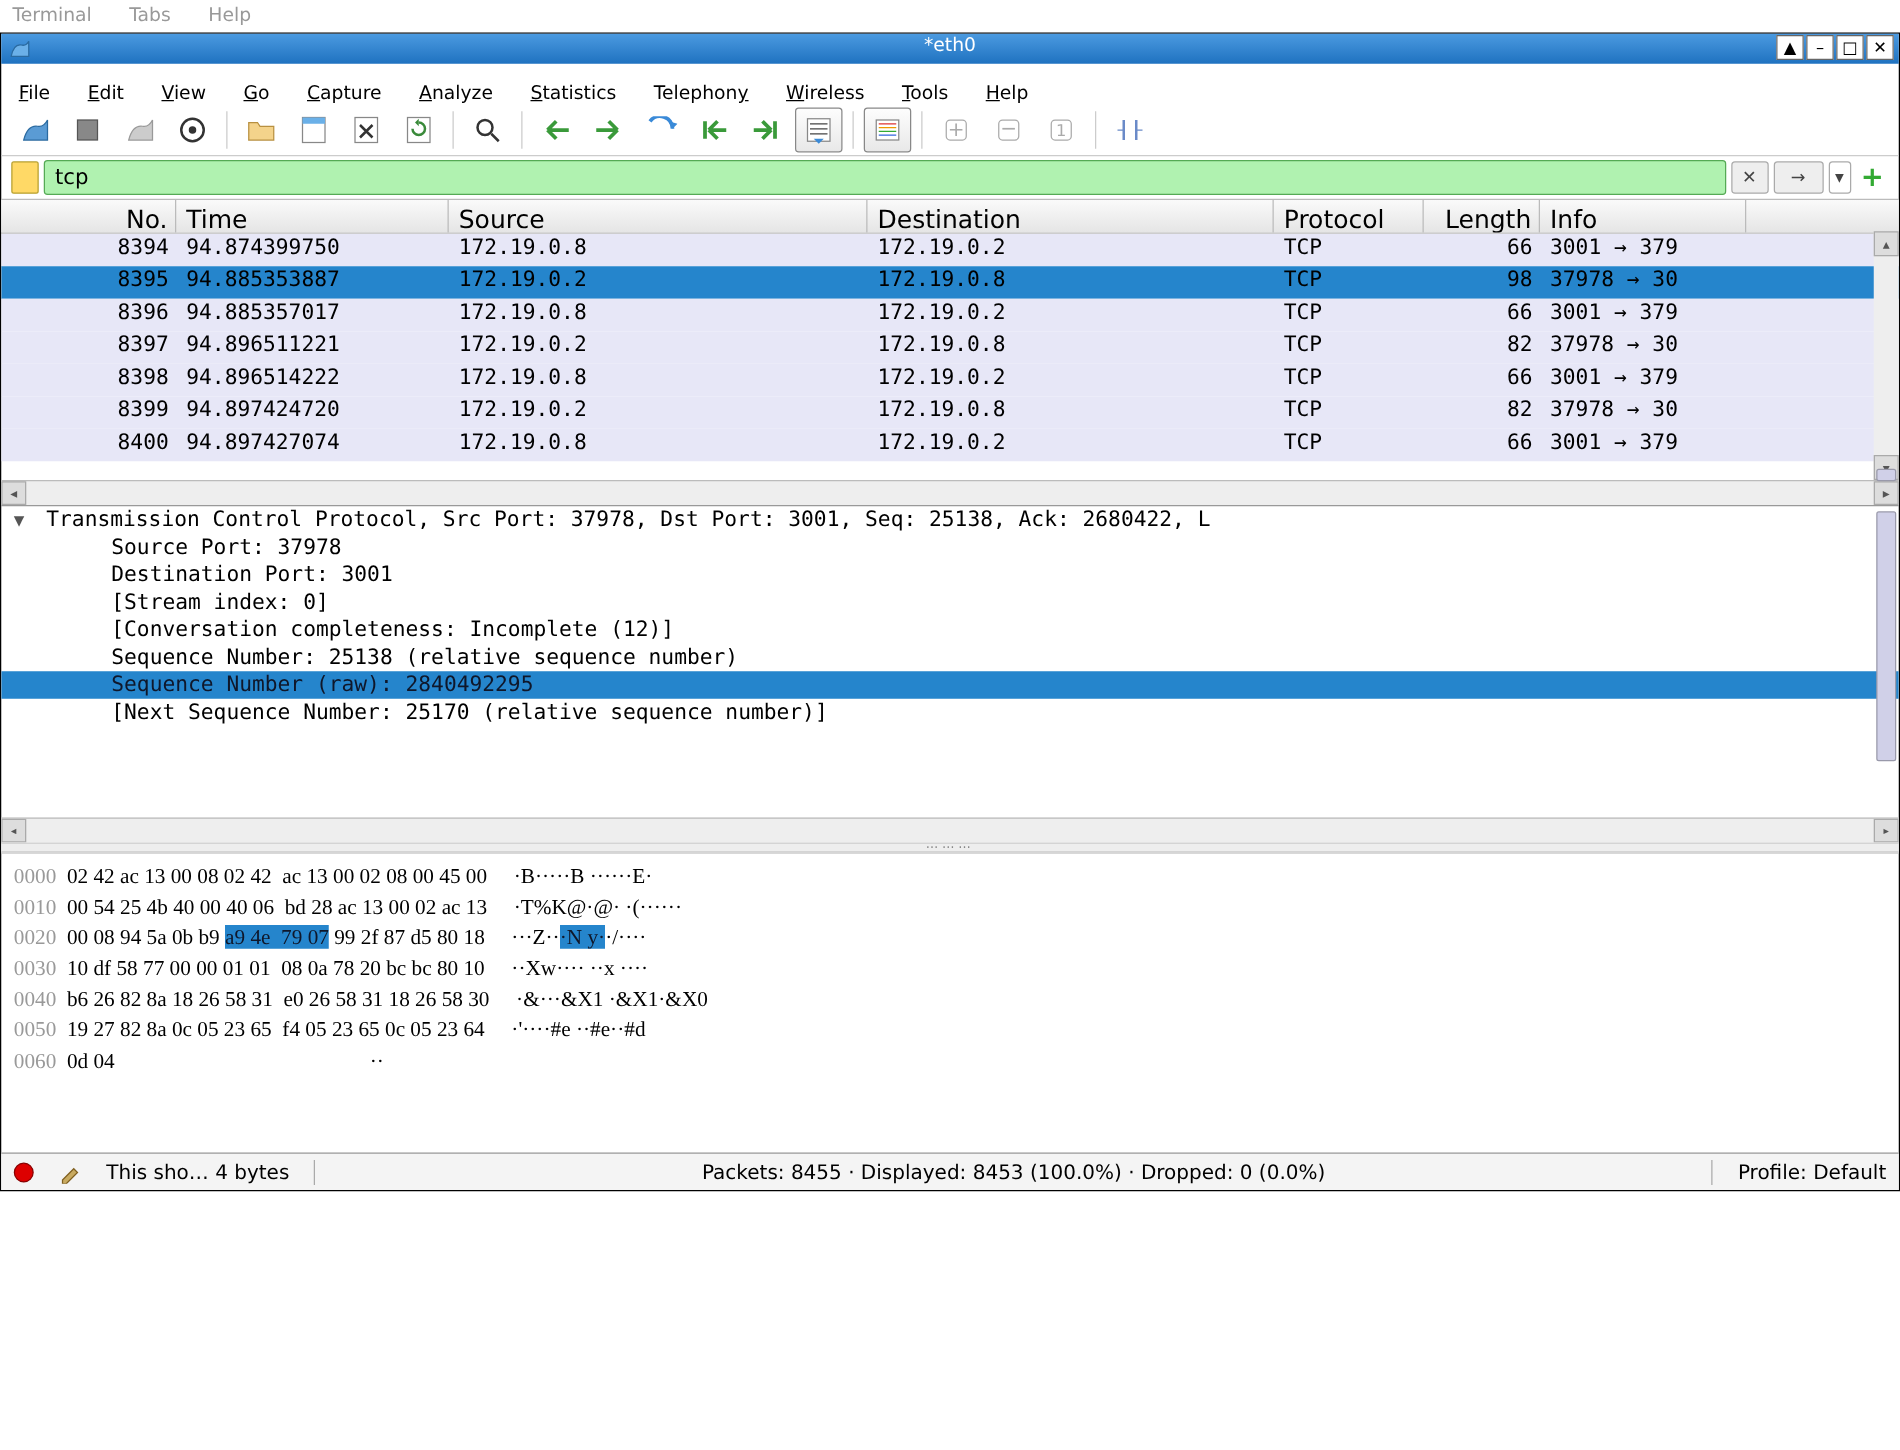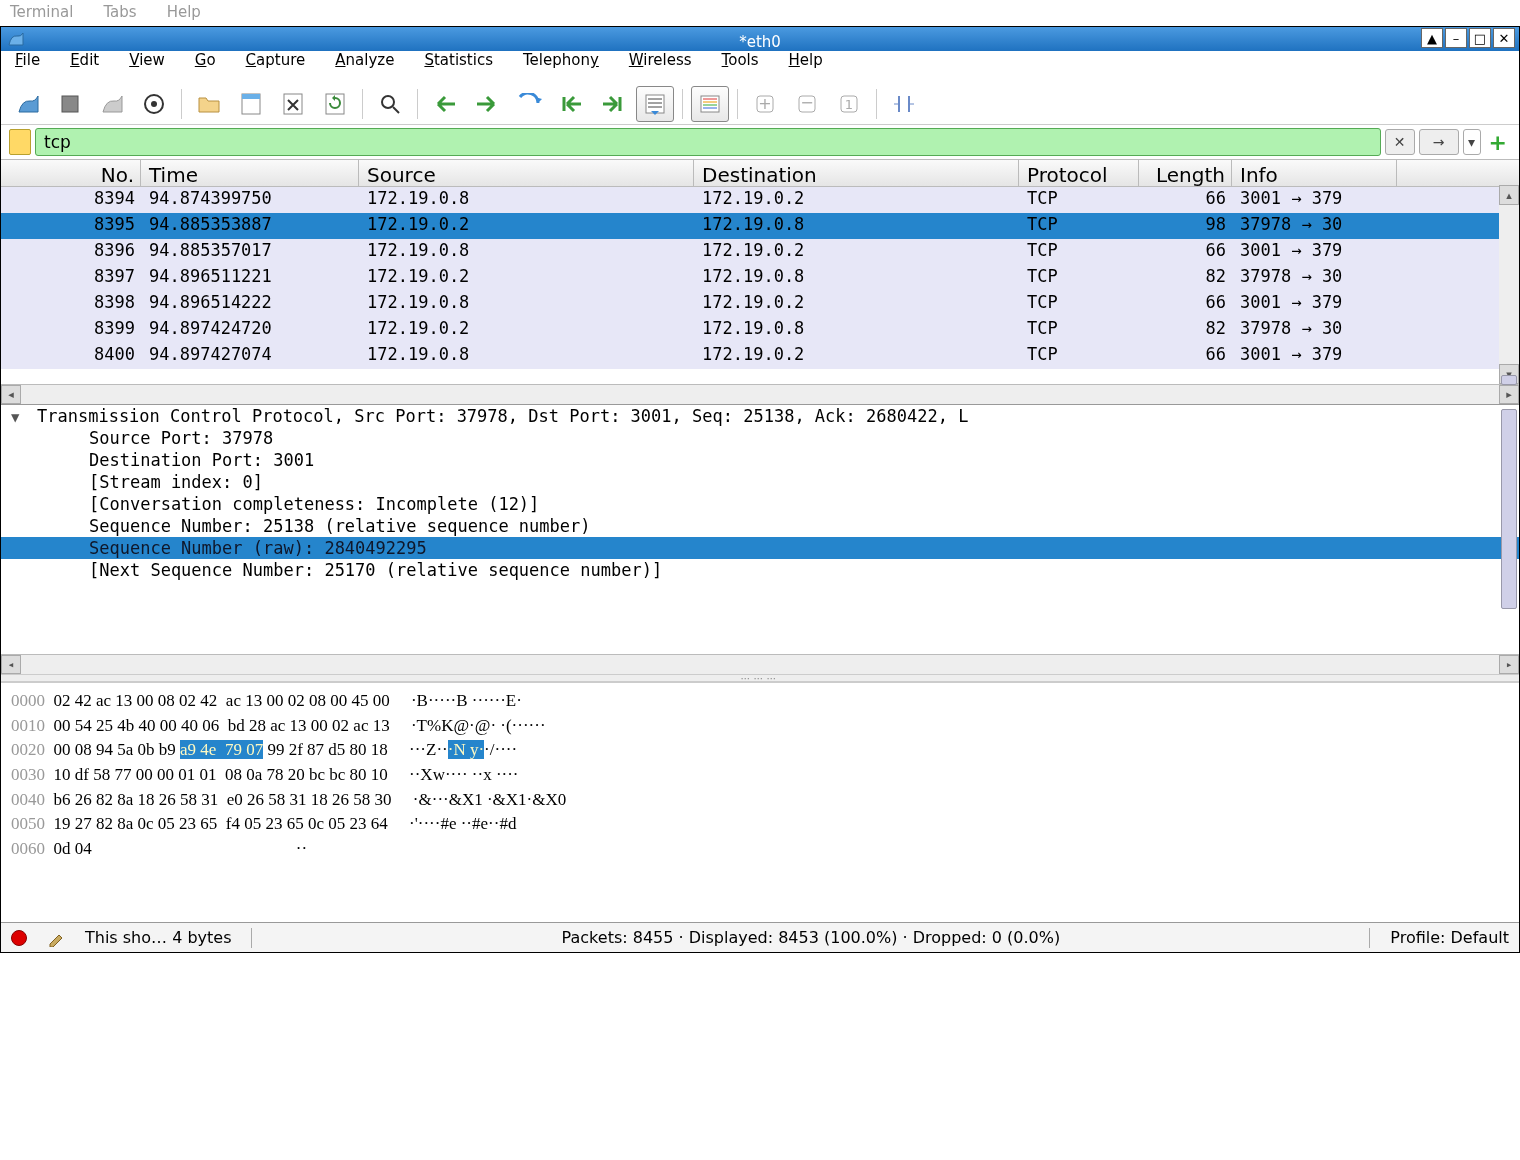--- a/index.html
+++ b/index.html
@@ -1,24 +1,24 @@
 <!DOCTYPE html>
 <html><head>
 <meta charset="utf-8">
 <style>
 *{box-sizing:border-box;margin:0;padding:0}
 body{font-family:"DejaVu Sans",Arial,sans-serif;font-size:15px;background:#fff;width:1520px;height:1160px;overflow:hidden;position:relative}
 .win{position:absolute;left:0;top:26px;width:1520px;border:1px solid #000;background:#fff}
 .menubar-top{height:26px;color:#999;font-size:15px;padding:3px 10px;display:flex;gap:30px}
-.titlebar{height:24px;background:linear-gradient(#4b9ae0,#1f72c0);color:#fff;display:flex;align-items:flex-end;position:relative;font-size:15px}
+.titlebar{height:24px;background:linear-gradient(#4b9ae0,#1f72c0);color:#fff;display:flex;align-items:flex-start;position:relative;font-size:15px}
 .titlebar svg.shark{position:absolute;left:6px;top:3px}
 .title{flex:1;text-align:center;font-weight:400}
 .wincontrols{position:absolute;right:4px;top:1px;display:flex;gap:2px}
 .winbtn{width:22px;height:20px;background:#fff;border:1px solid #666;display:flex;align-items:center;justify-content:center;font-size:13px;color:#000}
-.menubar{height:32px;display:flex;align-items:flex-start;padding:0 14px;gap:30px;color:#000}
+.menubar{height:32px;display:flex;align-items:flex-end;padding:0 14px;gap:30px;color:#000}
 .menubar span u{text-decoration:underline}
 .toolbar{height:42px;display:flex;align-items:center;padding:4px 8px;gap:4px;border-bottom:1px solid #ccc}
 .tbtn{width:38px;height:36px;display:flex;align-items:center;justify-content:center;border:1px solid transparent}
 .tbtn.act{border:1px solid #888;background:linear-gradient(#fdfdfd,#e8e8e8);border-radius:3px}
 .tdiv{width:1px;height:30px;background:#ccc;margin:0 4px}
 .filterbar{height:34px;display:flex;align-items:center;padding:2px 8px;gap:4px}
 .bookmark{width:22px;height:26px;background:#ffd966;border:1px solid #b8a02e;border-radius:2px}
 .filterinput{flex:1;height:28px;background:#b0f2b0;border:1px solid #5a5;border-radius:3px;padding:0 8px;font-family:inherit;font-size:17px;outline:none}
 .fbtn{width:30px;height:26px;border:1px solid #aaa;border-radius:3px;display:flex;align-items:center;justify-content:center;background:#eee;font-size:14px;color:#444}
 .plus{color:#3a3;font-size:22px;font-weight:bold;padding:0 4px}
@@ -41,21 +41,21 @@
 .hscroll .track{flex:1}
 .vscroll{position:absolute;right:0;top:26px;width:20px;bottom:20px;background:#eee;display:flex;flex-direction:column}
 .vscroll .arrow{height:20px;border:1px solid #aaa;display:flex;align-items:center;justify-content:center;font-size:11px;color:#555;background:#ddd}
 .details{height:270px;font-family:"DejaVu Sans Mono",monospace;font-size:17px;border-top:1px solid #999;overflow:hidden;position:relative}
 .dline{padding:1px 8px;white-space:nowrap}
 .dline.sel{background:#2585cc;color:#0f172a}
 .dline.sub{padding-left:88px}
 .tree{position:absolute;left:10px;top:4px;color:#555;font-size:14px}
 .hexview{height:240px;font-family:Liberation Serif, serif;font-size:17px;border-top:1px solid #ccc;padding:6px 10px;white-space:pre;line-height:1.45}
 .hexview .off{color:#999}
-.hexview .hl{background:#2585cc;color:#fef9c3}
+.hexview .hl{background:#2585cc;color:#0f172a}
 .statusbar{height:30px;border-top:1px solid #999;display:flex;align-items:center;padding:0 10px;gap:20px;font-size:16px;background:#f4f4f4}
 .sled{width:16px;height:16px;border-radius:50%;background:#d00;border:1px solid #800}
 .sep{border-left:1px solid #aaa;height:20px}
 .resizer{height:8px;background:#eee;border-top:1px solid #ccc;border-bottom:1px solid #ccc;display:flex;align-items:center;justify-content:center;color:#888;letter-spacing:3px;font-size:10px}
 .sthumb{position:absolute;right:2px;width:16px;background:#d0d0e8;border:1px solid #99a;border-radius:2px}
 </style>
 </head>
 <body>
 
 <div class="menubar-top">

